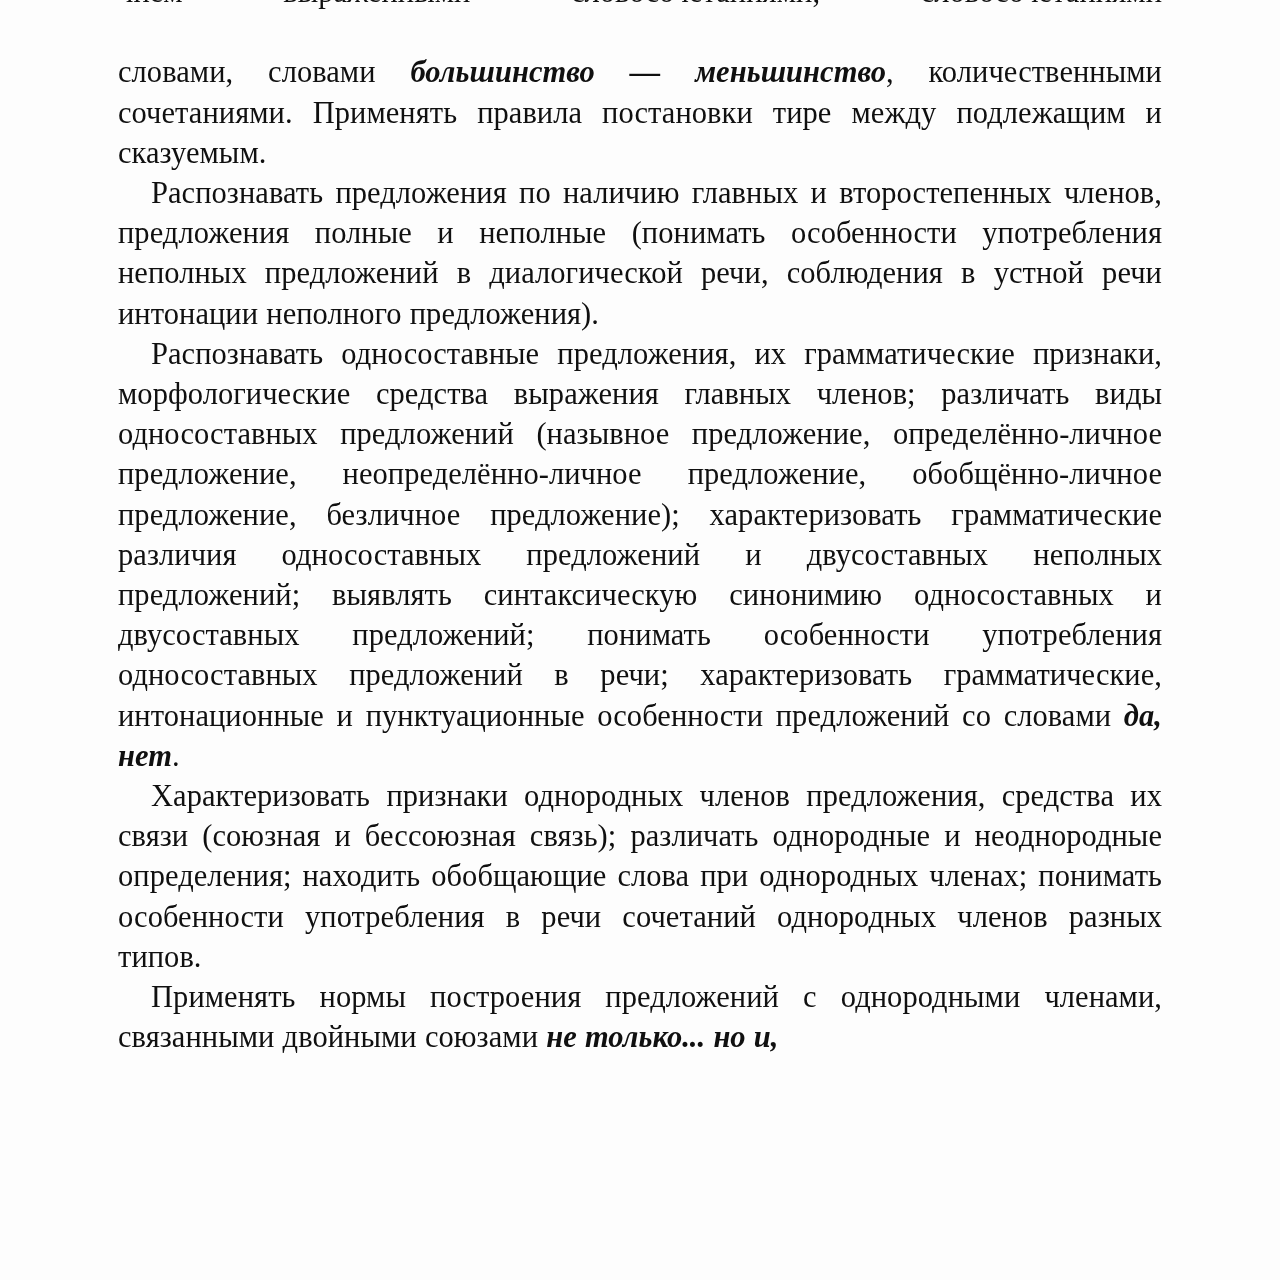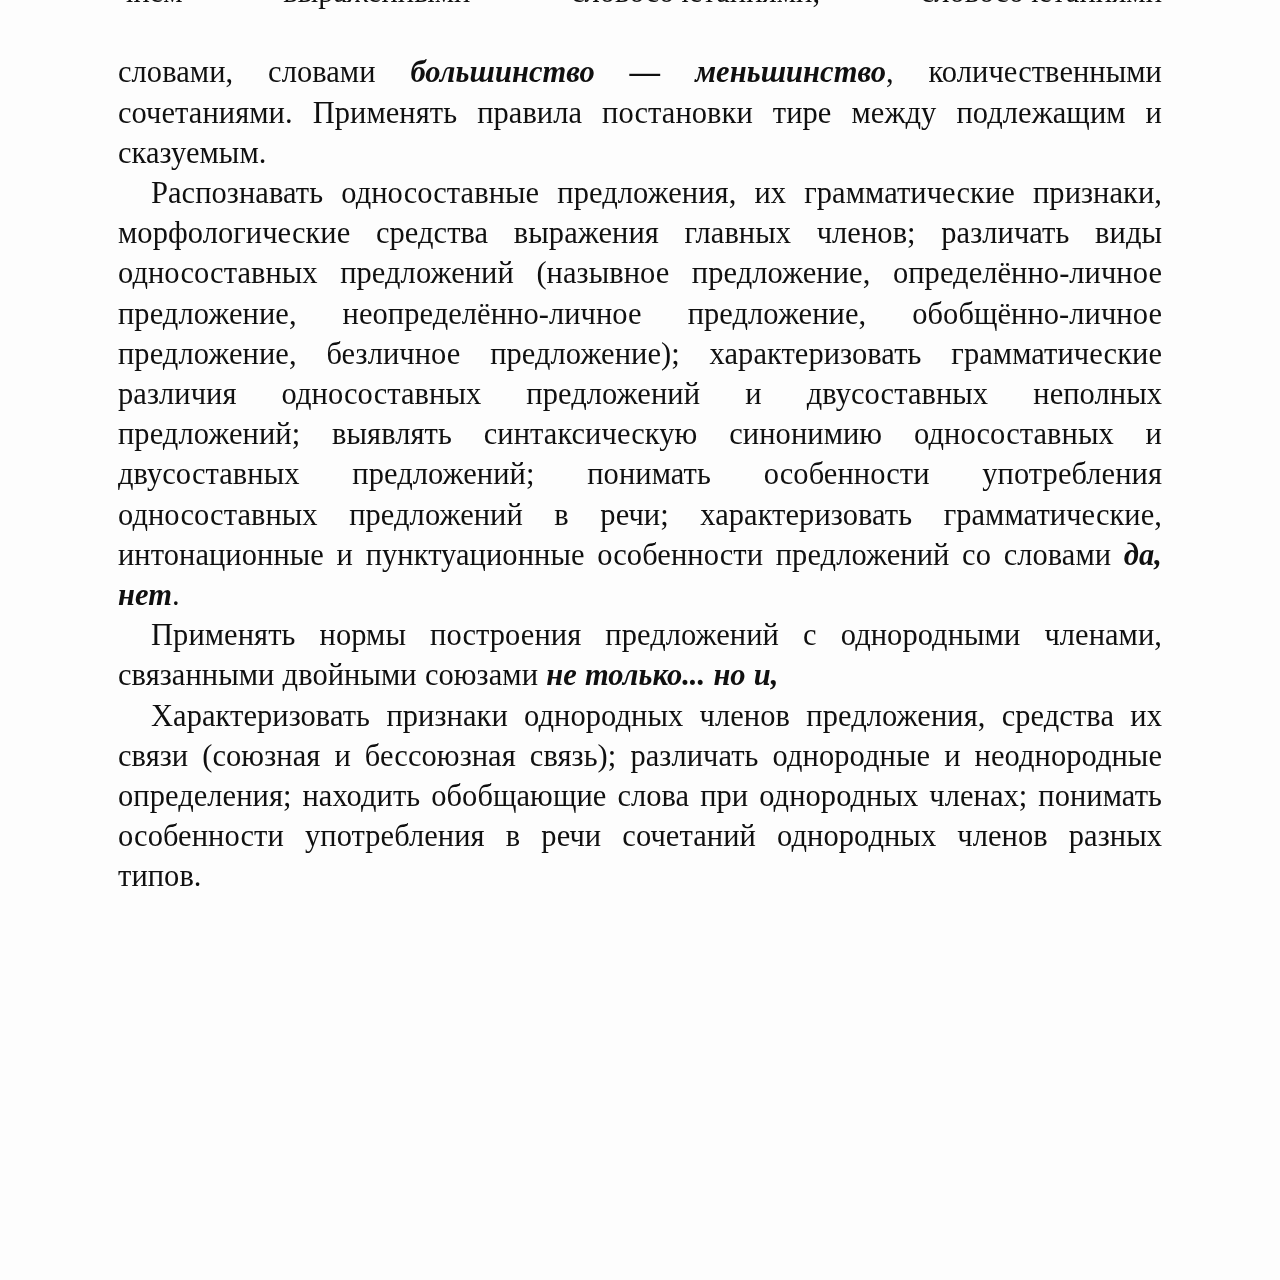--- a/index.html
+++ b/index.html
@@ -85,30 +85,33 @@
 <body style="background-color: rgb(253, 253, 253); color: rgb(16, 16, 16);">
 
 <div class="page">
 
   <div class="text-column">
 
     <p class="para continued">
       <span class="stretch">чием выраженными словосочетаниями, словосочетаниями</span><span>словами, словами </span><span class="bi">большинство — меньшинство</span><span>, количественными сочетаниями. Применять правила постановки тире между подлежащим и сказуемым.</span>
     </p>
 
+    <p class="para">
+      <span>Распознавать предложения по наличию главных и второстепенных членов, предложения полные и неполные (понимать особенности употребления неполных предложений в диалогической речи, соблюдения в устной речи интонации неполного предложения).</span>
+    </p>
 
 
     <p class="para">
       <span>Распознавать односоставные предложения, их грамматические признаки, морфологические средства выражения главных членов; различать виды односоставных предложений (назывное предложение, определённо-личное предложение, неопределённо-личное предложение, обобщённо-личное предложение, безличное предложение); характеризовать грамматические различия односоставных предложений и двусоставных неполных предложений; выявлять синтаксическую синонимию односоставных и двусоставных предложений; понимать особенности употребления односоставных предложений в речи; характеризовать грамматические, интонационные и пунктуационные особенности предложений со словами </span><span class="bi">да, нет</span><span>.</span>
     </p>
 
     <p class="para">
-      <span>Применять нормы построения предложений с однородными членами, связанными двойными союзами </span><span class="bi">не только... но и,</span>
+      <span>Характеризовать признаки однородных членов предложения, средства их связи (союзная и бессоюзная связь); различать однородные и неоднородные определения; находить обобщающие слова при однородных членах; понимать особенности употребления в речи сочетаний однородных членов разных типов.</span>
     </p>
 
     <p class="para">
-      <span>Характеризовать признаки однородных членов предложения, средства их связи (союзная и бессоюзная связь); различать однородные и неоднородные определения; находить обобщающие слова при однородных членах; понимать особенности употребления в речи сочетаний однородных членов разных типов.</span>
+      <span>Применять нормы построения предложений с однородными членами, связанными двойными союзами </span><span class="bi">не только... но и,</span>
     </p>
 
   </div>
 
   <div class="top-clip-mask"></div>
 </div>
 
 </body></html>

